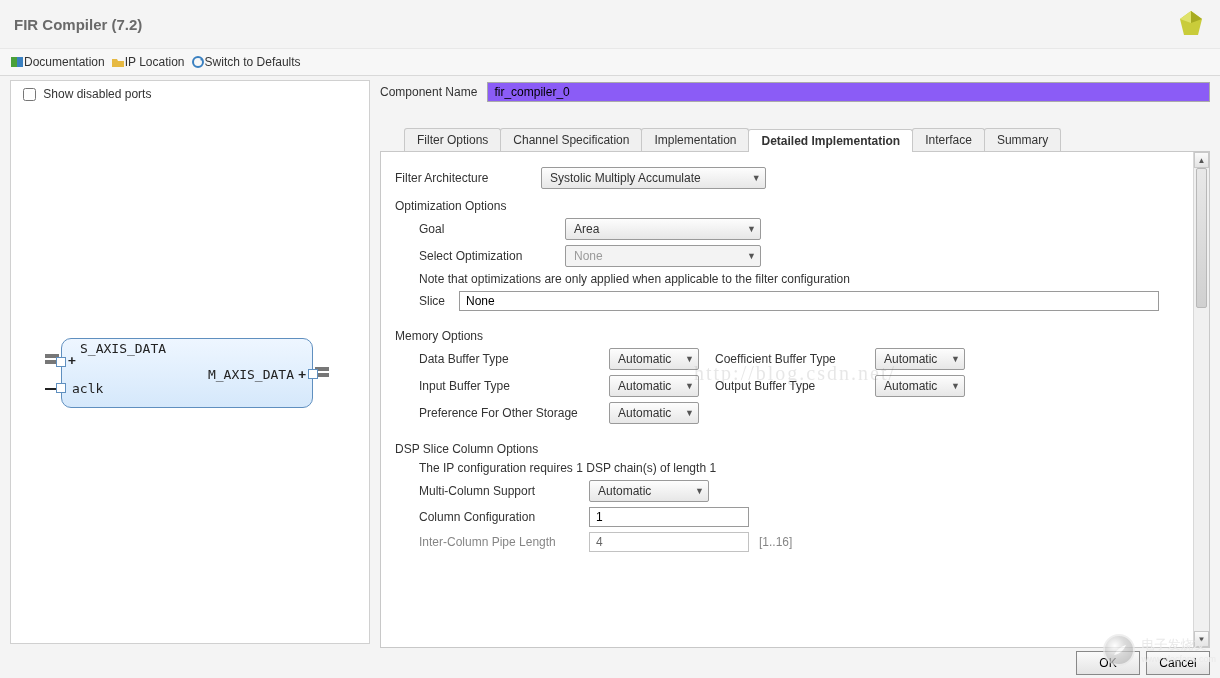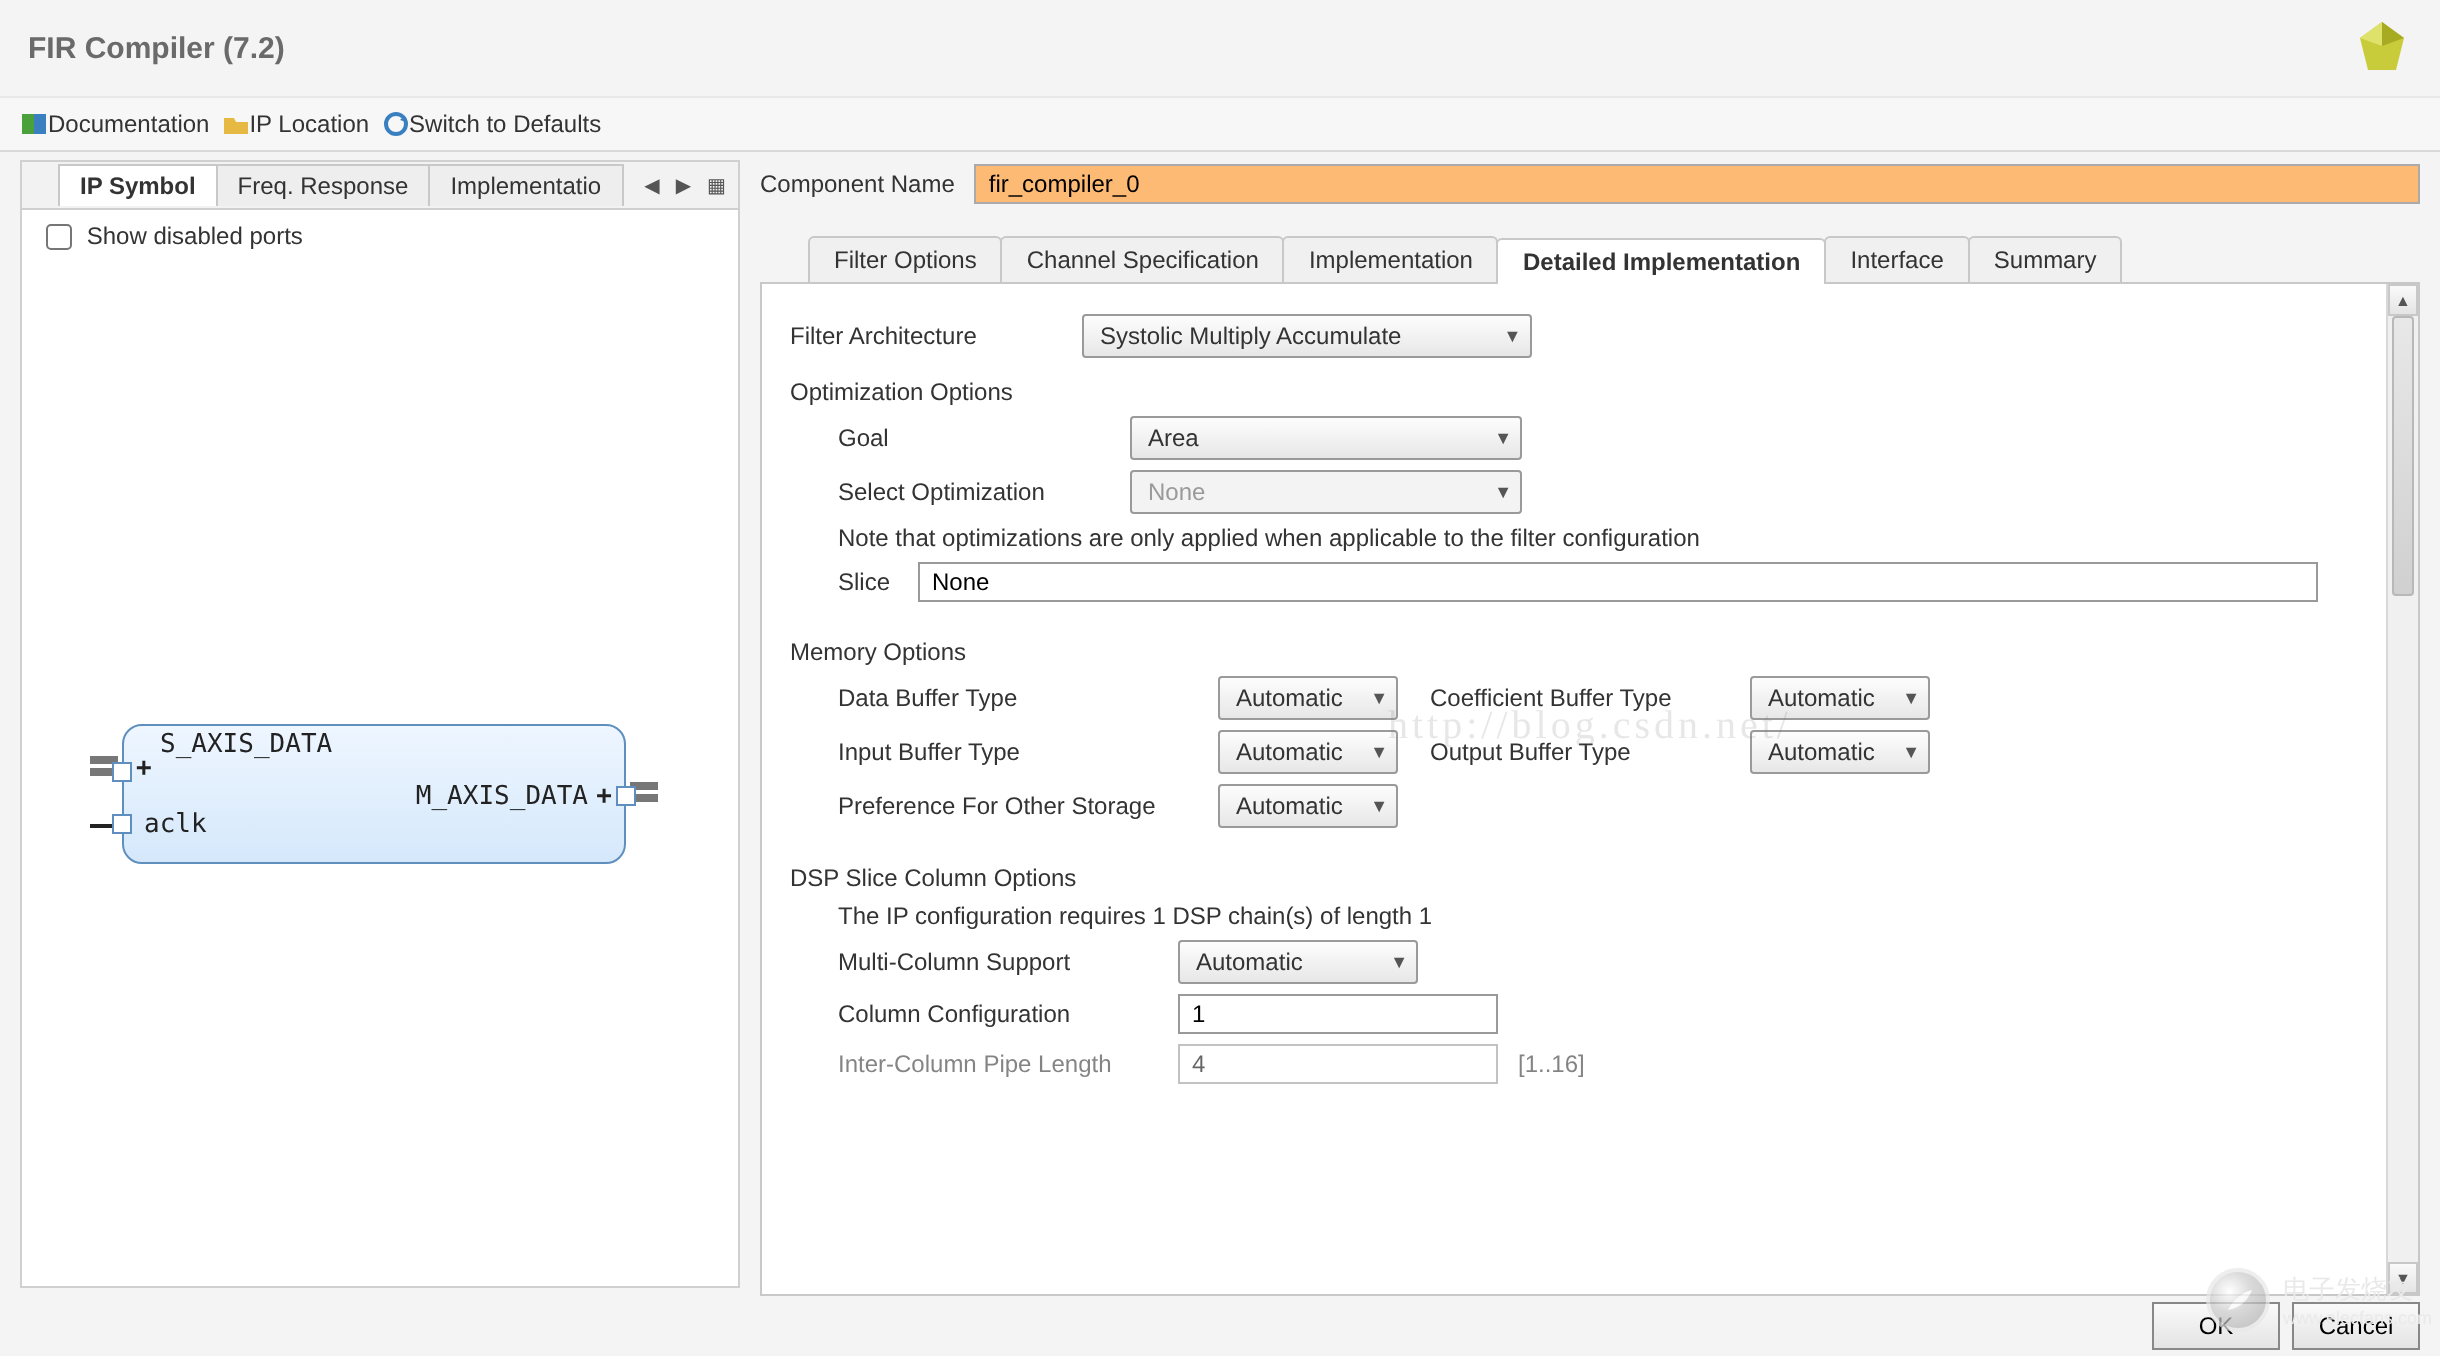--- a/index.html
+++ b/index.html
@@ -90,24 +90,24 @@
   .buslines-r { position:absolute; left:304px; top:259px; width:14px; }
   .buslines-r .bl { height:4px; border-top:2px solid #777; border-bottom:2px solid #777; margin-bottom:2px;}
   .aclkline { position:absolute; left:34px; top:280px; width:16px; height:0; border-top:2px solid #222;}
 
   .rightpanel {
     flex: 1;
     padding: 6px 10px 0 4px;
     display: flex; flex-direction: column;
     position: relative;
   }
-  .comp-row { display: flex; align-items: center; gap: 10px; margin-bottom: 14px; }
+  .comp-row { display: flex; align-items: center; gap: 10px; margin-bottom: 24px; }
   .comp-row label { white-space: nowrap; }
   .comp-row input[type=text] {
-    flex: 1; border: 1px solid #aaa; background: #fdba74; height: 20px; padding: 2px 6px; font: inherit;
+    flex: 1; border: 1px solid #aaa; background: #8b5cf6; height: 20px; padding: 2px 6px; font: inherit;
   }
   .subtabs {
     display: flex; align-items: flex-end; border-bottom: 1px solid #c8c8c8;
     height: 26px; background: transparent; padding-left: 24px;
   }
   .subtabs .stab {
     padding: 4px 12px; border: 1px solid #c8c8c8; border-bottom: none;
     background: #f0f0f0; margin-right: -1px; cursor: pointer; font-size: 12px;
     border-radius: 3px 3px 0 0;
   }
@@ -203,30 +203,20 @@
           <circle cx="7" cy="7" r="5" fill="none" stroke="#3a80c0" stroke-width="2"></circle>
           <path d="M11 3l1 3-3-1z" fill="#3a80c0"></path>
         </svg></span>
     <span>Switch to Defaults</span>
   </div>
 </div>
 
 <div class="maincols">
 
   <div class="leftpanel">
-    <div class="tabs">
-      <div class="tab active">IP Symbol</div>
-      <div class="tab">Freq. Response</div>
-      <div class="tab">Implementatio</div>
-      <div class="tabextras">
-        <span class="tabarrow">◀</span>
-        <span class="tabarrow">▶</span>
-        <span class="tabarrow">▦</span>
-      </div>
-    </div>
     <div class="chkrow">
       <label>
         <input type="checkbox" style="">
         <span>Show disabled ports</span>
       </label>
     </div>
     <div class="canvas">
       <div class="buslines-l">
           <div class="bl"></div>
           <div class="bl"></div>

